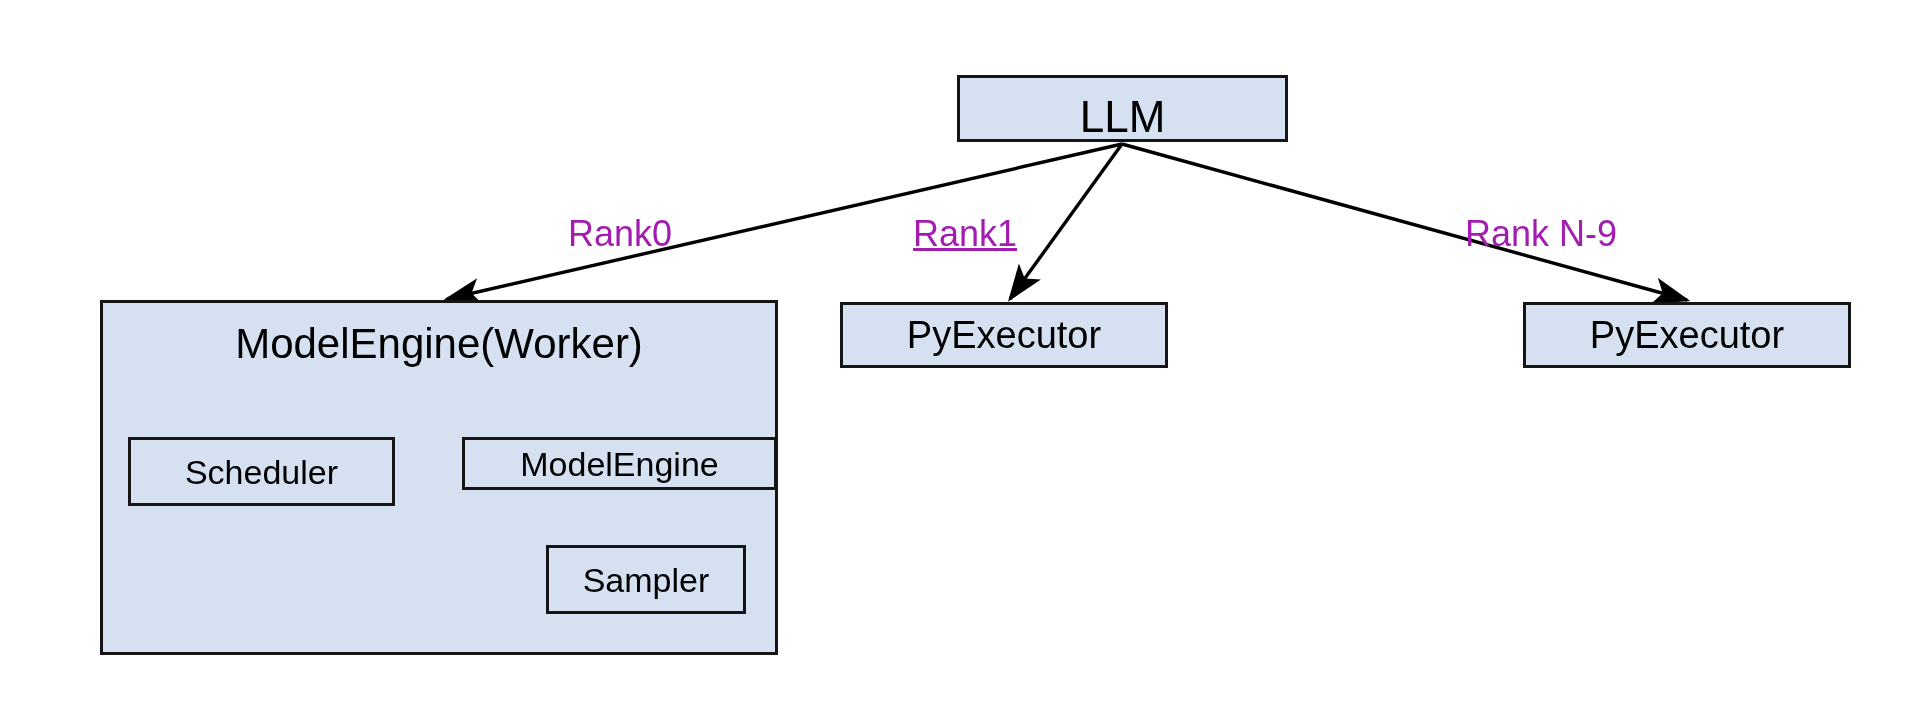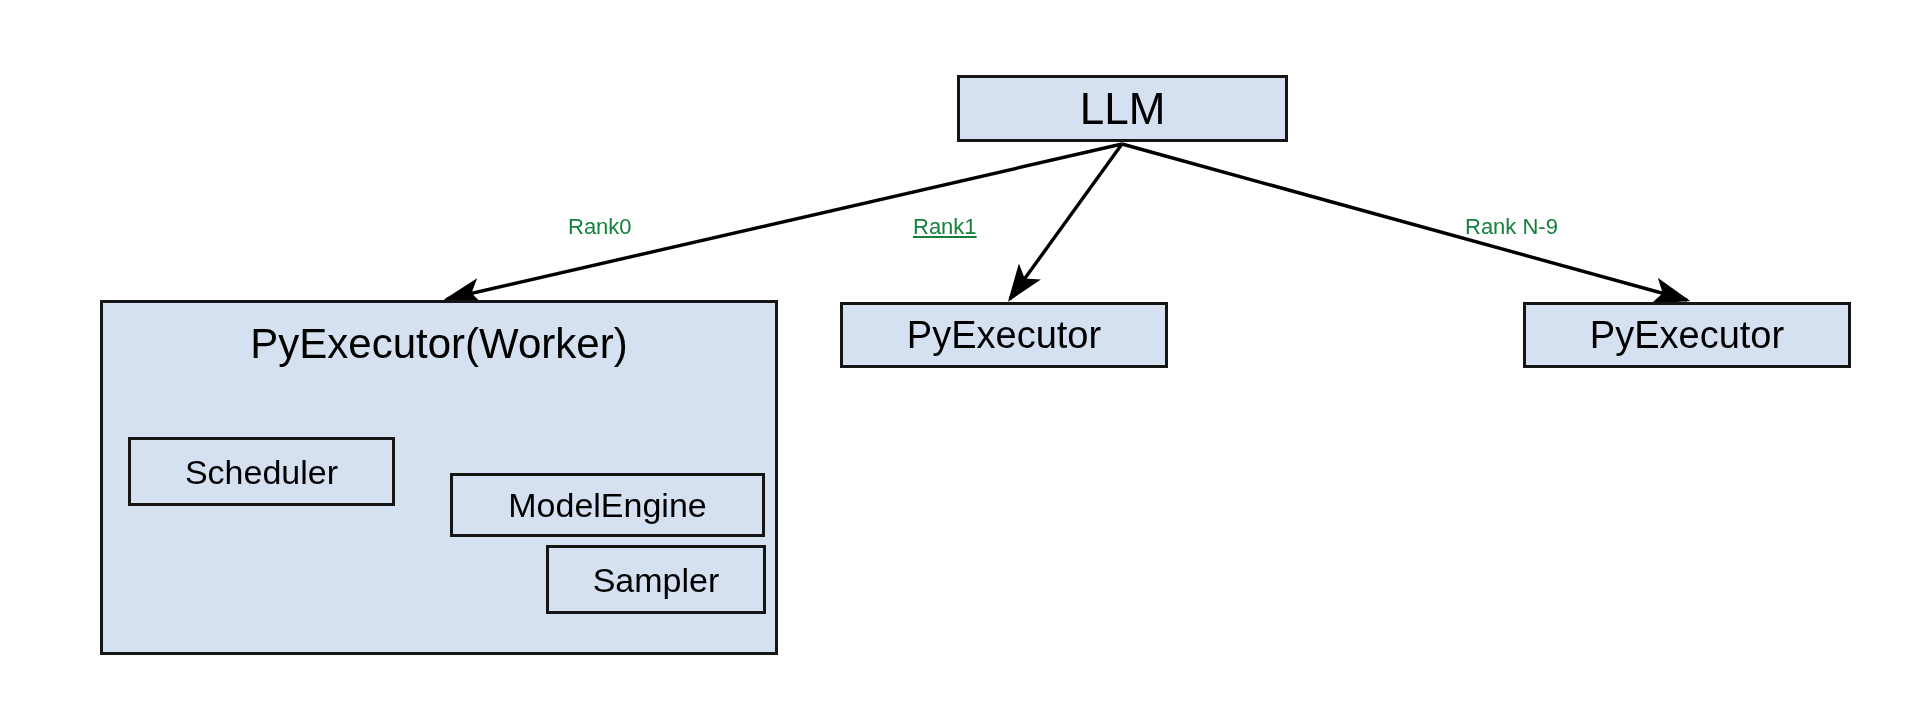--- a/index.html
+++ b/index.html
@@ -42,20 +42,21 @@
     white-space: nowrap;
     color: #000000;
   }
 
   
   #node-llm {
     left: 957px;
     top: 75px;
     width: 331px;
     height: 67px;
+    align-items: flex-end;
   }
   #node-llm .node-label { font-size: 44px; }
 
   
   #node-worker {
     left: 100px;
     top: 300px;
     width: 678px;
     height: 355px;
     display: block;
@@ -77,45 +78,45 @@
     box-sizing: border-box;
     background: #d5e1f1;
     border: 3px solid #151515;
     display: flex;
     align-items: center;
     justify-content: center;
   }
   .subnode .node-label { font-size: 34px; }
 
   #node-scheduler      { left: 25px;  top: 134px; width: 267px; height: 69px; }
-  #node-modelengine    { left: 347px; top: 134px; width: 315px; height: 64px; margin-top: 36px; }
+  #node-modelengine    { left: 359px; top: 134px; width: 315px; height: 53px; }
   #node-kvcachemanager { left: 25px;  top: 242px; width: 383px; height: 69px; }
-  #node-sampler        { left: 443px; top: 242px; width: 220px; height: 69px; }
+  #node-sampler        { left: 443px; top: 242px; width: 200px; height: 69px; }
 
   
   #node-executor-rank1 {
     left: 840px;
     top: 302px;
     width: 328px;
     height: 66px;
   }
   #node-executor-rankn {
     left: 1523px;
     top: 302px;
     width: 328px;
     height: 66px;
   }
   #node-executor-rank1 .node-label,
   #node-executor-rankn .node-label { font-size: 38px; }
 
   
   .edge-label {
     position: absolute;
-    font-size: 22px;
-    color: #15803d;
+    font-size: 36px;
+    color: #a21caf;
     white-space: nowrap;
     background: transparent;
     line-height: 1;
   }
   #edge-label-rank0  { left: 568px;  top: 216px; }
   #edge-label-rank1  { left: 913px;  top: 216px; text-decoration: underline; }
   #edge-label-rankn  { left: 1465px; top: 216px; }
 </style>
 </head>
 <body>
@@ -138,21 +139,21 @@
 
   <span class="edge-label" id="edge-label-rank0">Rank0</span>
   <span class="edge-label" id="edge-label-rank1">Rank1</span>
   <span class="edge-label" id="edge-label-rankn">Rank N-9</span>
 
   <div class="node" id="node-llm">
     <span class="node-label">LLM</span>
   </div>
 
   <div class="node" id="node-worker">
-    <div id="worker-title">PyExecutor(Worker)</div>
+    <div id="worker-title">ModelEngine(Worker)</div>
 
     <div class="subnode" id="node-scheduler">
       <span class="node-label">Scheduler</span>
     </div>
 
     <div class="subnode" id="node-modelengine">
       <span class="node-label">ModelEngine</span>
     </div>
 
 

